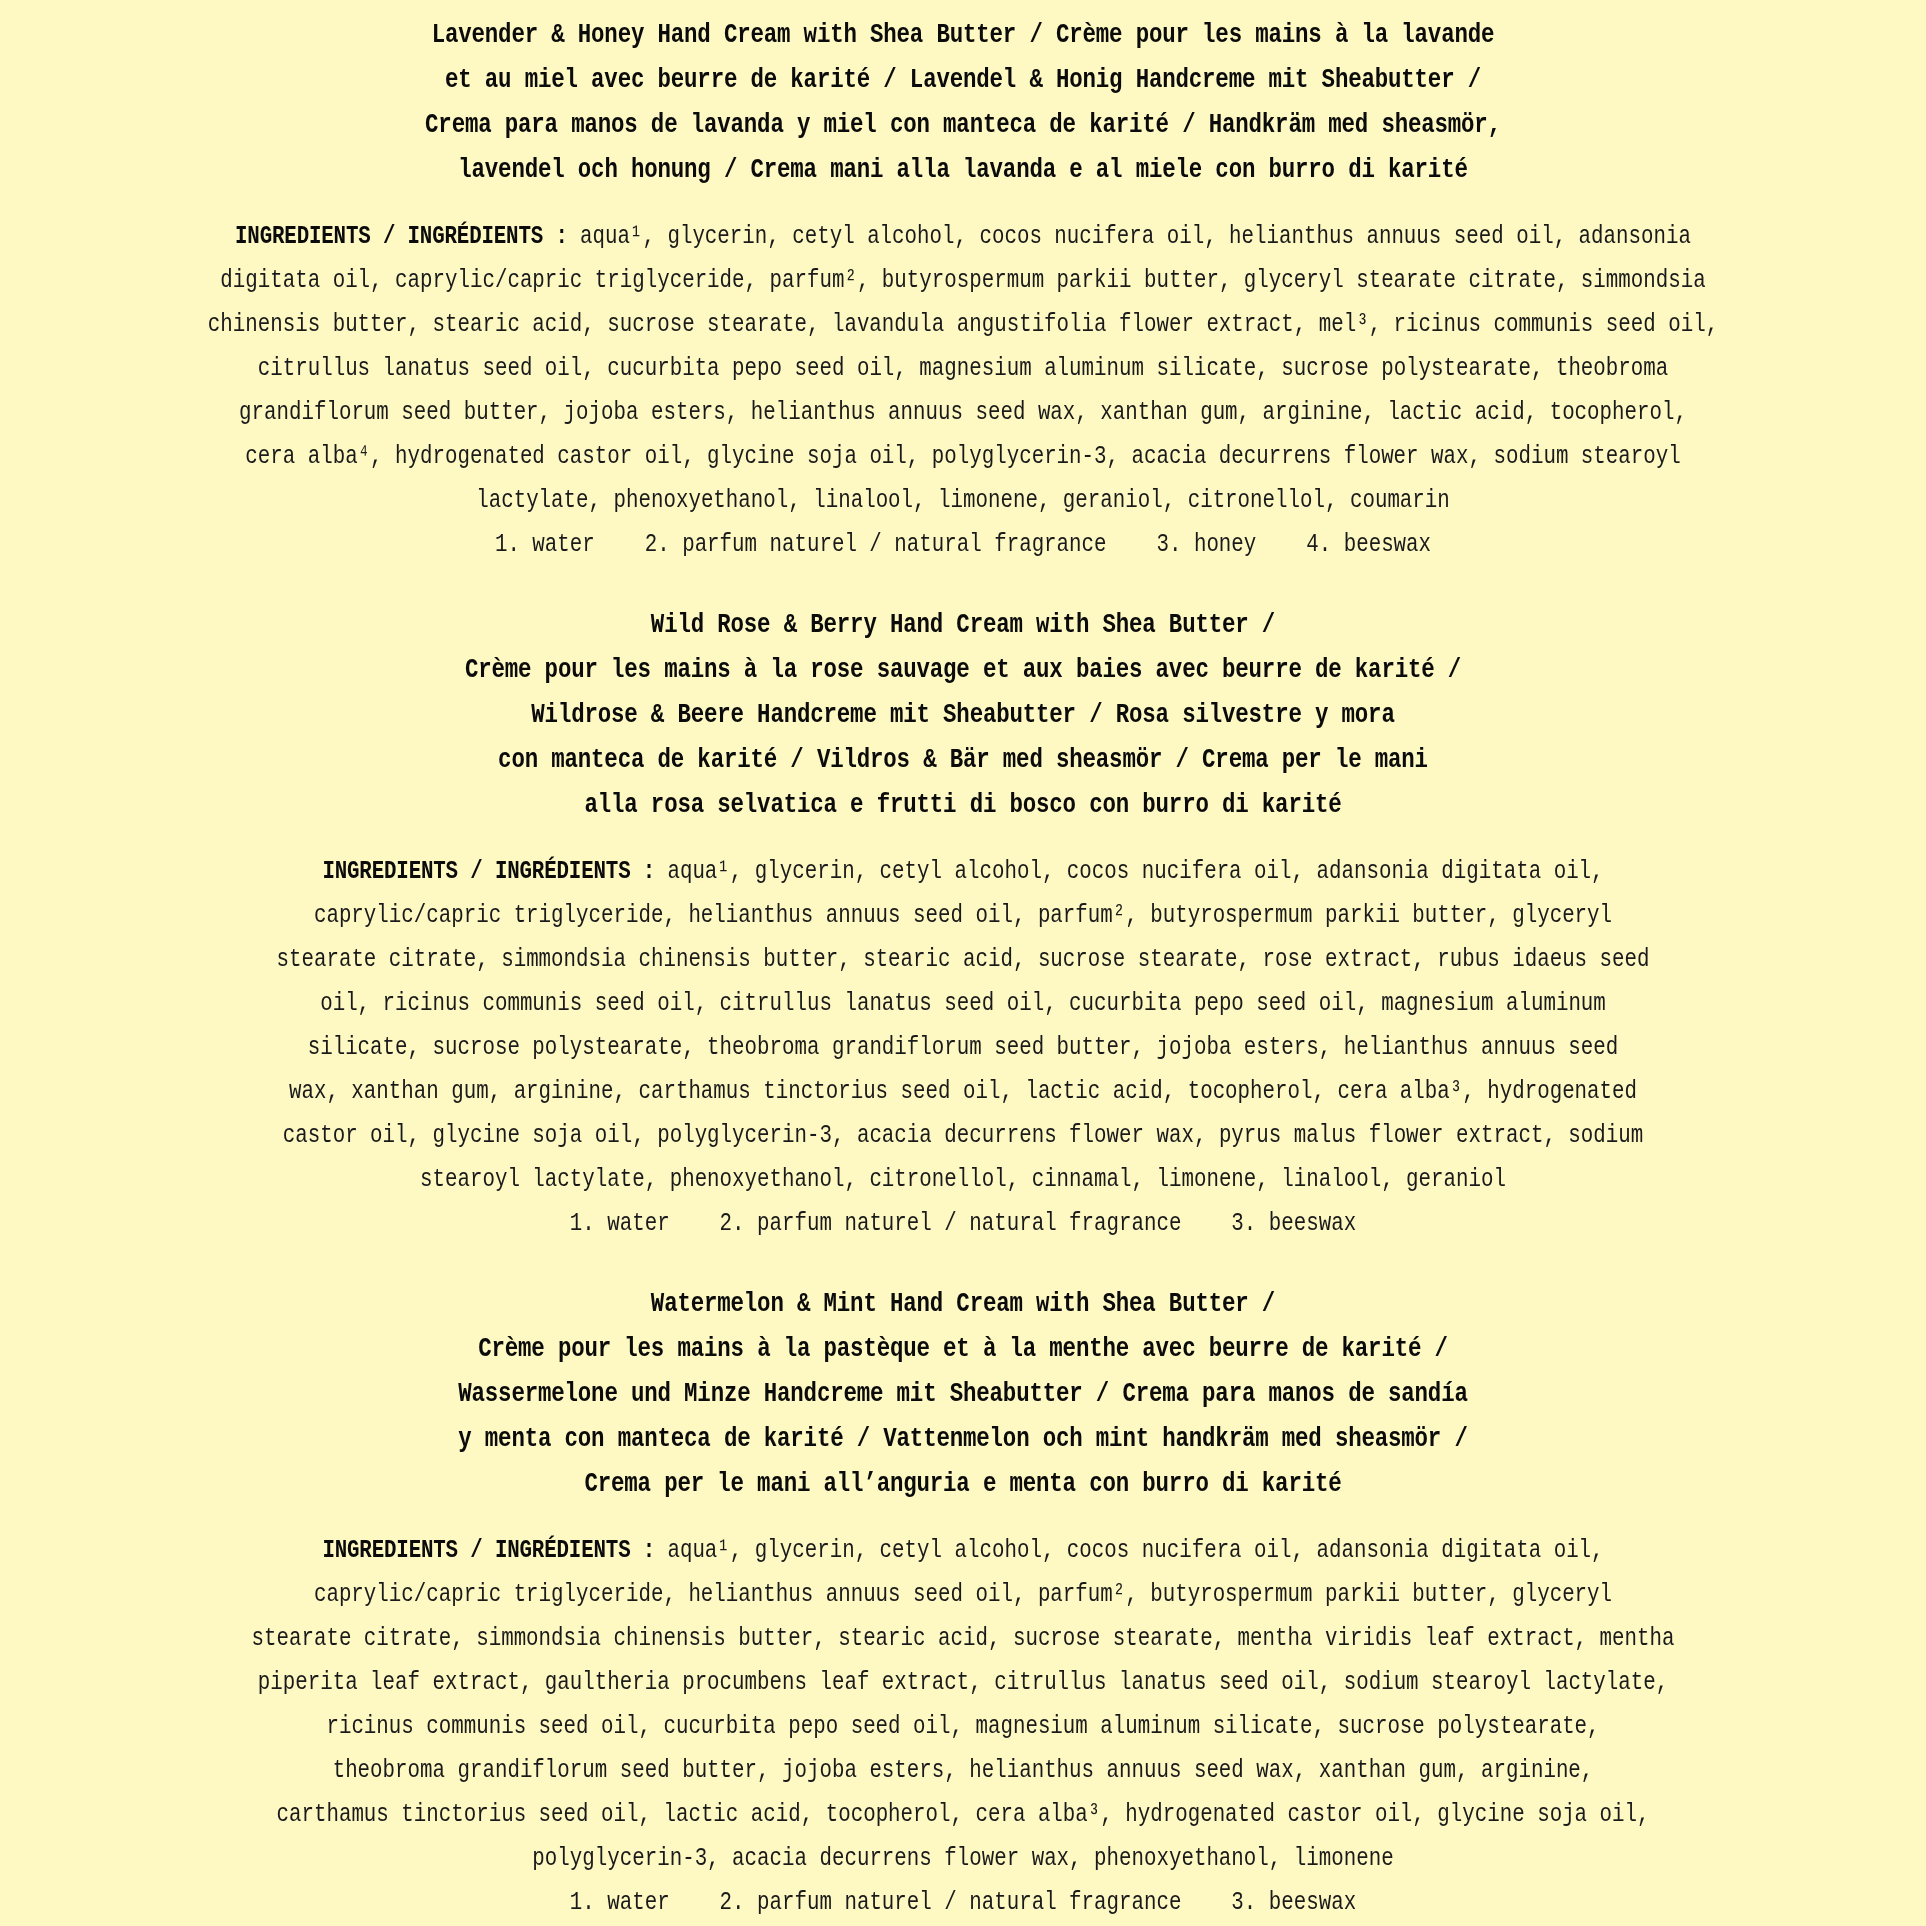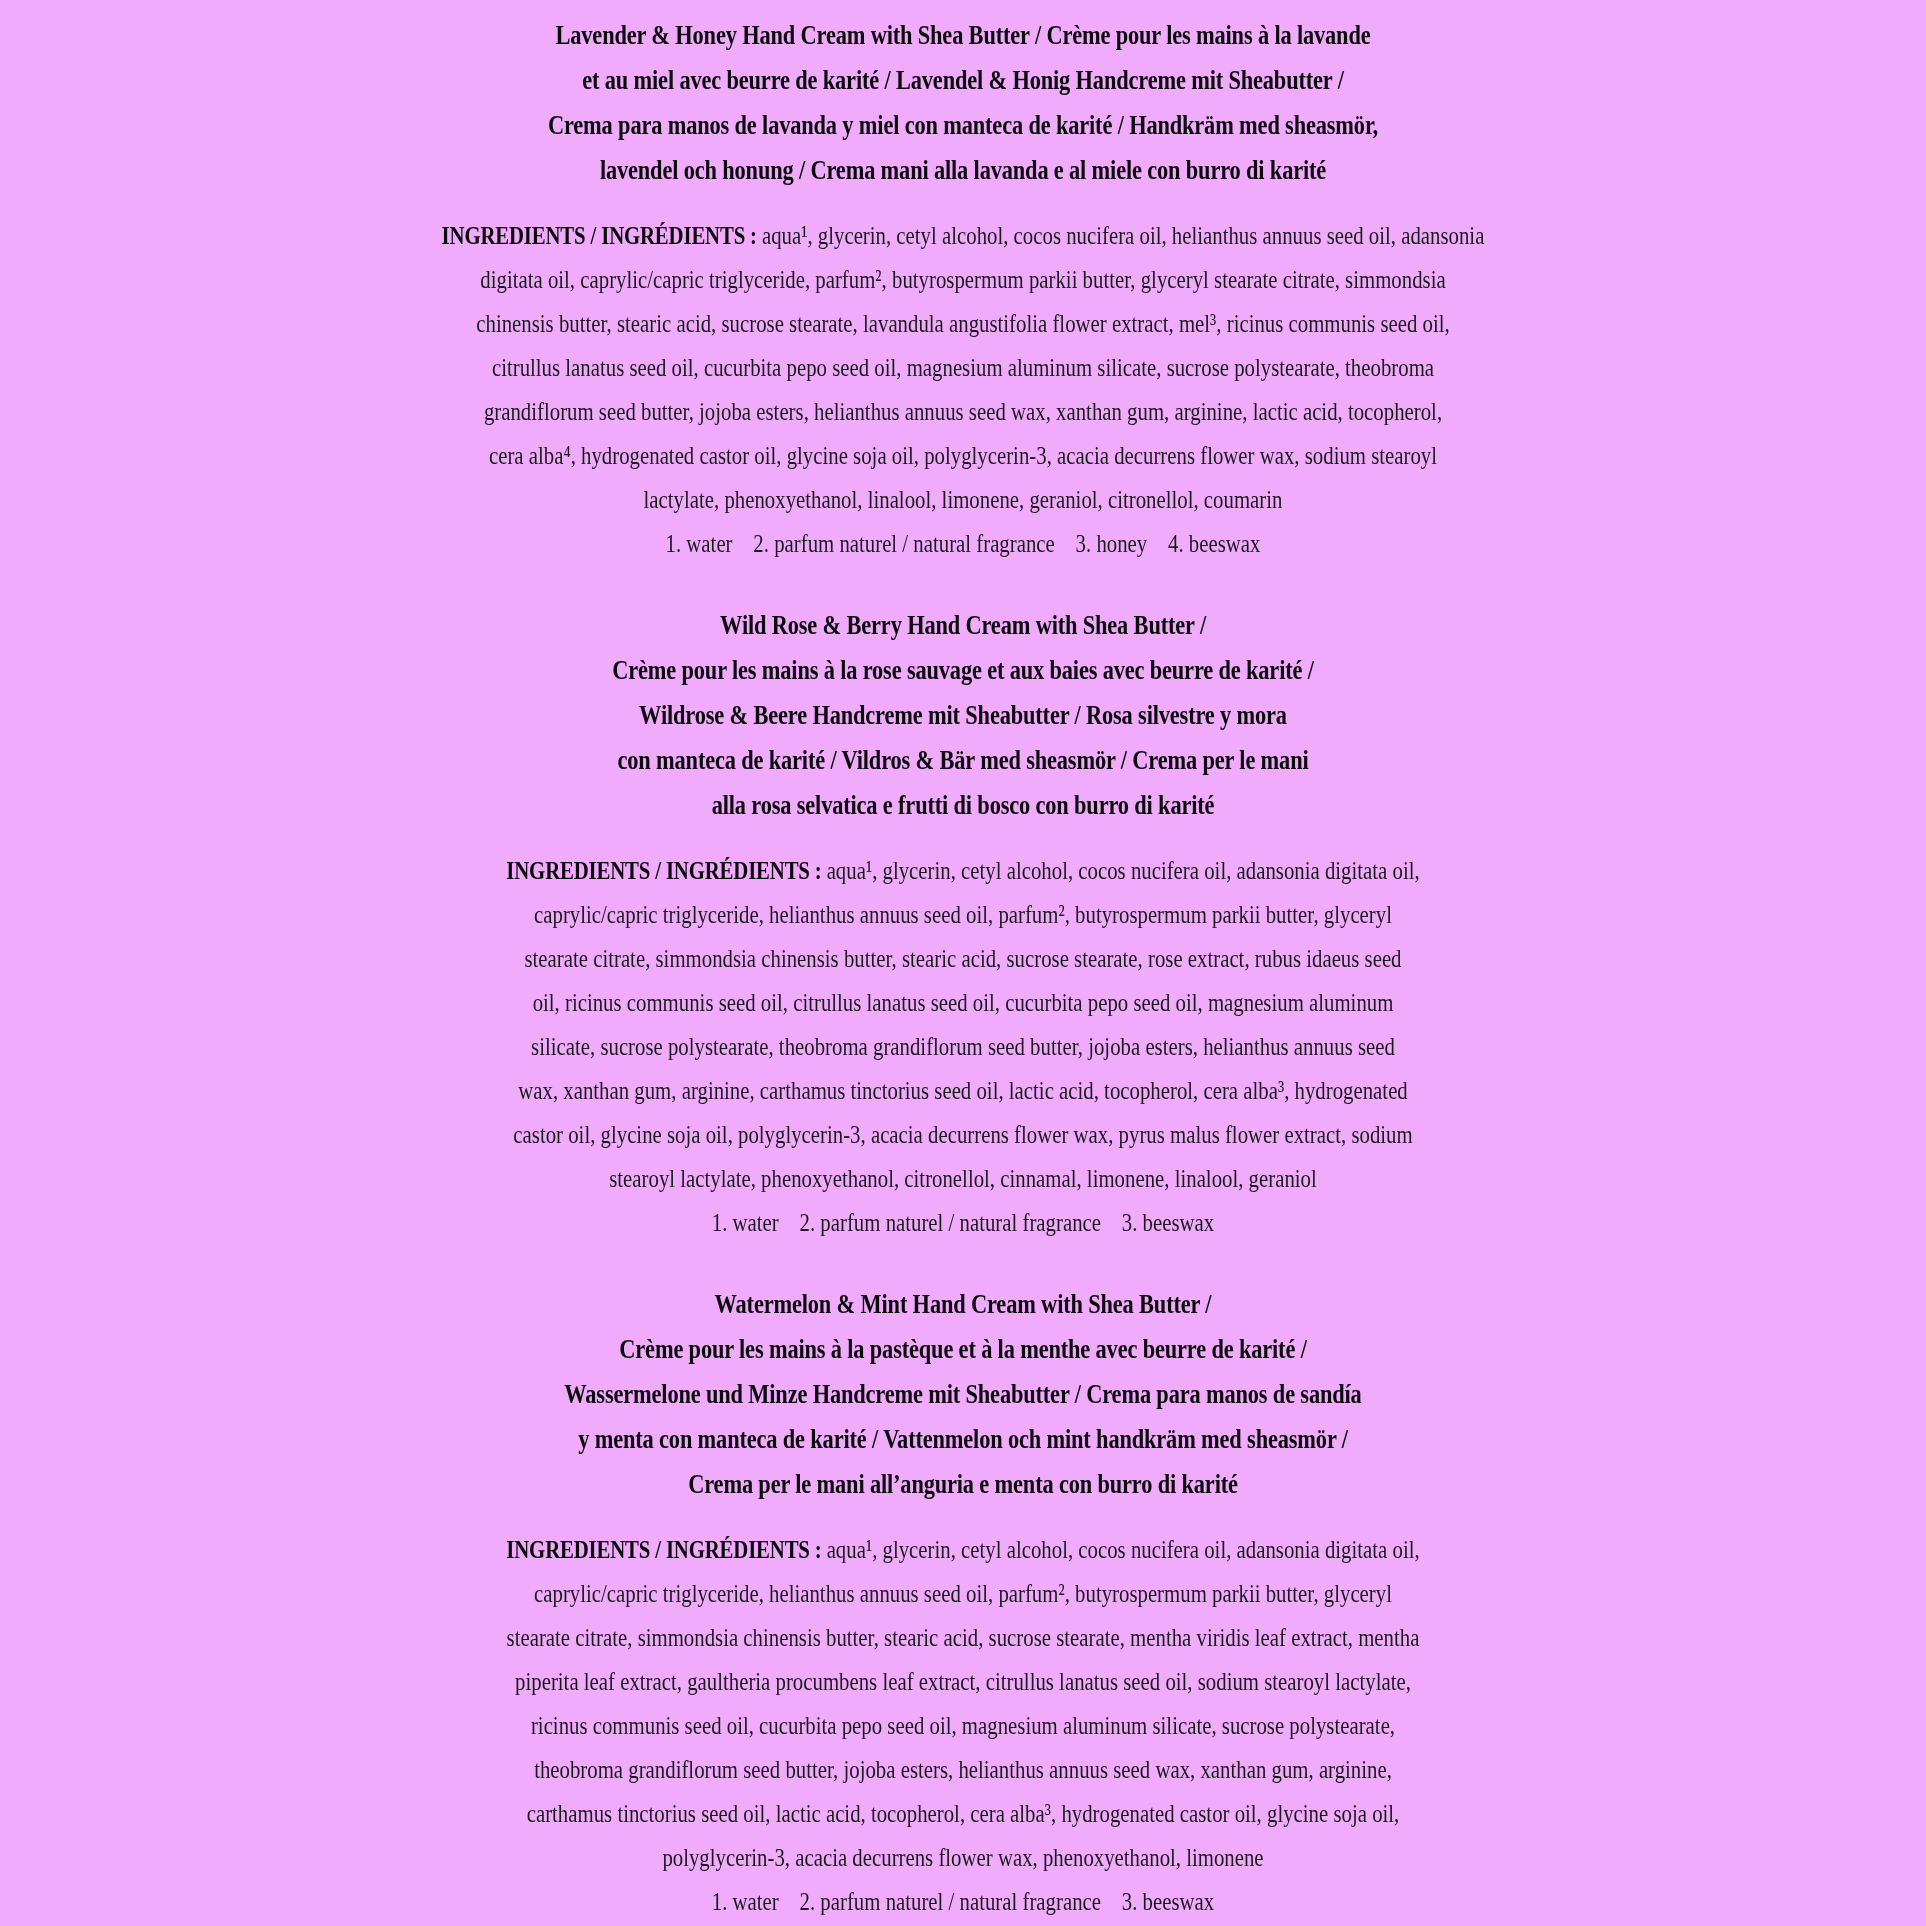--- a/index.html
+++ b/index.html
@@ -1,22 +1,22 @@
 <!DOCTYPE html>
 <html><head>
 <meta charset="utf-8">
 <style>
   html, body { margin: 0; padding: 0; background: #ffffff; }
   .page {
     position: relative;
     width: 1927px;
     height: 1927px;
-    background: #f0abfc;
+    background: #fef9c3;
     overflow: hidden;
-    font-family: Liberation Serif, serif;
+    font-family: Liberation Mono, monospace;
     color: #161616;
   }
   
   .condense {
     width: 2408px;
     margin-left: -241px;
     transform: scaleX(0.8);
     transform-origin: 50% 0;
     padding-top: 12px;
   }

